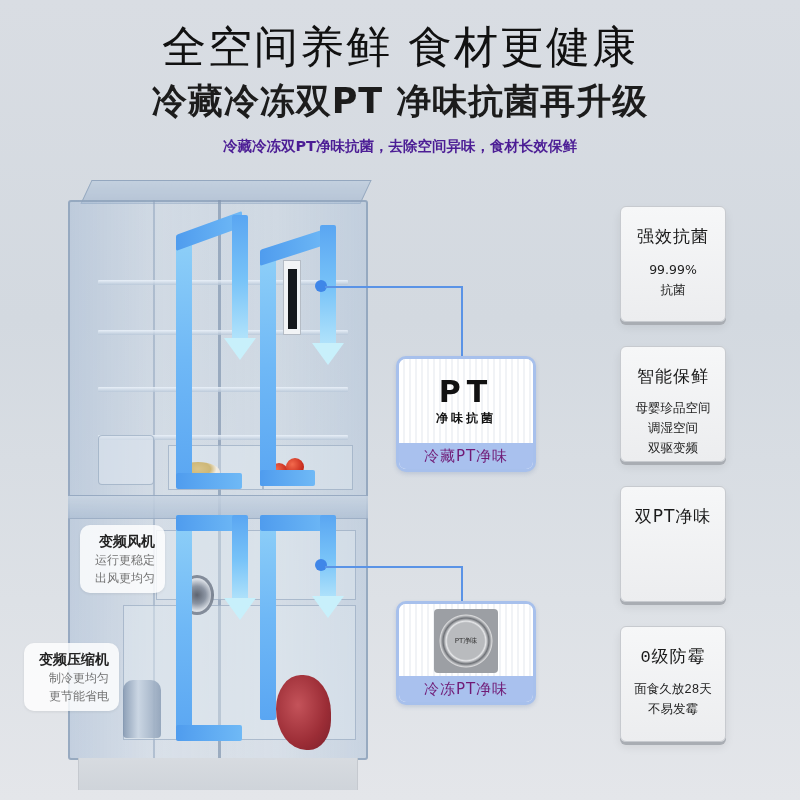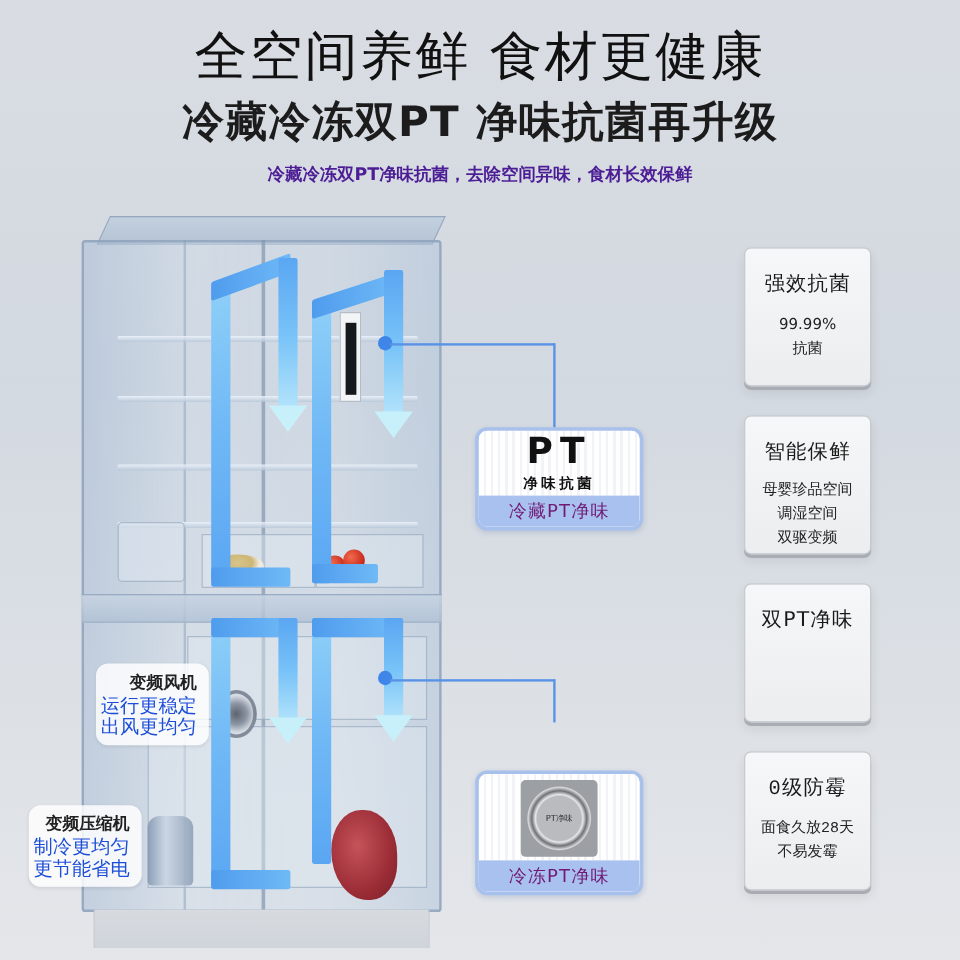--- a/index.html
+++ b/index.html
@@ -116,21 +116,21 @@
   .dot { position: absolute; width: 12px; height: 12px; border-radius: 50%; background: #3f86e8; }
   .line-h { position: absolute; height: 2px; background: #5a93e6; }
   .line-v { position: absolute; width: 2px; background: #5a93e6; }
 
   .callout-card {
     position: absolute; width: 140px; border: 3px solid #a7c0ec;
     border-radius: 10px; background: #fff; overflow: hidden;
     box-shadow: 0 2px 4px rgba(80,110,160,0.2);
   }
   .callout-img {
-    height: 54px; display: flex; flex-direction: column; align-items: center; justify-content: center;
+    height: 84px; display: flex; flex-direction: column; align-items: center; justify-content: center;
     background: repeating-linear-gradient(90deg, #ffffff 0px, #ffffff 4px, #f1f3f6 4px, #f1f3f6 6px);
   }
   .pt-big { font-family: "DejaVu Sans", sans-serif; font-size: 30px; font-weight: 900; letter-spacing: 6px; color: #111; line-height: 32px; }
   .pt-small { font-size: 12px; font-weight: 700; letter-spacing: 3px; color: #111; margin-top: 2px; }
   .callout-label {
     height: 26px; background: #a9c1ee; color: #701a75; text-align: center;
     font-size: 15px; line-height: 26px; letter-spacing: 1px;
   }
   .vent-square {
     width: 64px; height: 64px; margin: 2px auto 0;
@@ -138,26 +138,25 @@
   }
   .vent-ring {
     width: 54px; height: 54px; border-radius: 50%;
     background: radial-gradient(circle, #b9bbbe 0%, #b9bbbe 48%, #e6e7e9 52%, #6f7277 60%, #d8d9db 68%, #5f6267 74%, #a3a5a9 80%);
     display: flex; align-items: center; justify-content: center;
   }
   .vent-logo { font-size: 7px; color: #333; }
 
   .side-label {
     position: absolute; background: rgba(255,255,255,0.82);
-    border-radius: 10px; padding: 6px 10px 6px 4px; text-align: right;
+    border-radius: 10px; padding: 6px 10px 6px 15px; text-align: right;
     box-shadow: 0 1px 3px rgba(0,0,0,0.08);
-    margin-top: 28px;
   }
   .side-label .t { font-size: 14px; font-weight: 700; color: #222; line-height: 20px; }
-  .side-label .s { font-size: 16px; color: #1d4ed8; line-height: 18px; }
+  .side-label .s { font-size: 12px; color: #737373; line-height: 18px; }
 
   .feature {
     position: absolute; left: 620px; width: 106px; height: 116px;
     background: linear-gradient(180deg, #f6f7f8 0%, #ecedef 100%);
     border: 1px solid #c7cacf; border-radius: 6px;
     box-shadow: 0 3px 0 #a9adb3, 0 5px 10px rgba(0,0,0,0.08);
     text-align: center;
   }
   .feature .ft { font-size: 17px; font-weight: 500; color: #1a1a1a; margin-top: 18px; letter-spacing: 1px; }
   .feature .fs { font-size: 12.5px; color: #222; line-height: 20px; }
@@ -239,21 +238,21 @@
 <div class="line-v" style="left:461px; top:566px; height:36px;"></div>
 
 <div class="callout-card" style="left:396px; top:356px;">
   <div class="callout-img">
     <div class="pt-big">PT</div>
     <div class="pt-small">净味抗菌</div>
   </div>
   <div class="callout-label">冷藏PT净味</div>
 </div>
 
-<div class="callout-card" style="left:396px; top:601px;margin-top:41px;">
+<div class="callout-card" style="left:396px; top:601px;">
   <div class="callout-img" style="height:72px;">
     <div class="vent-square">
       <div class="vent-ring">
         <span class="vent-logo">PT净味</span>
       </div>
     </div>
   </div>
   <div class="callout-label">冷冻PT净味</div>
 </div>
 

